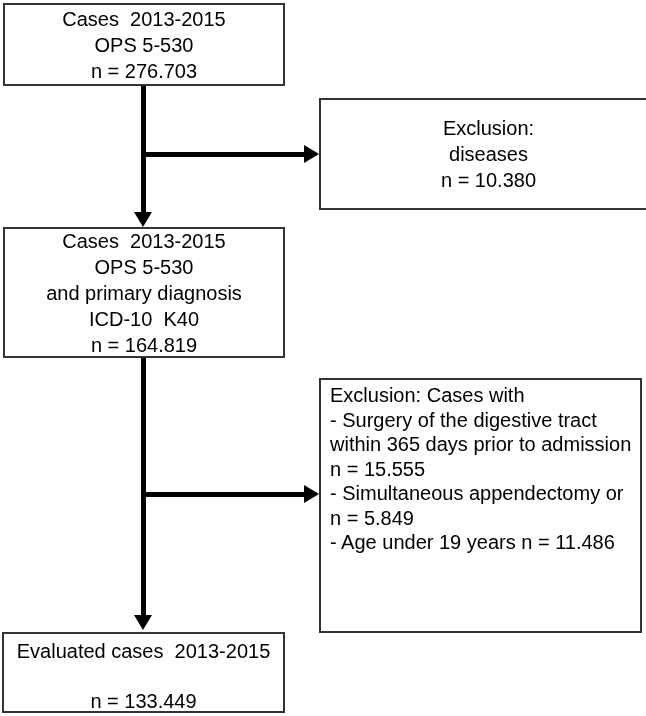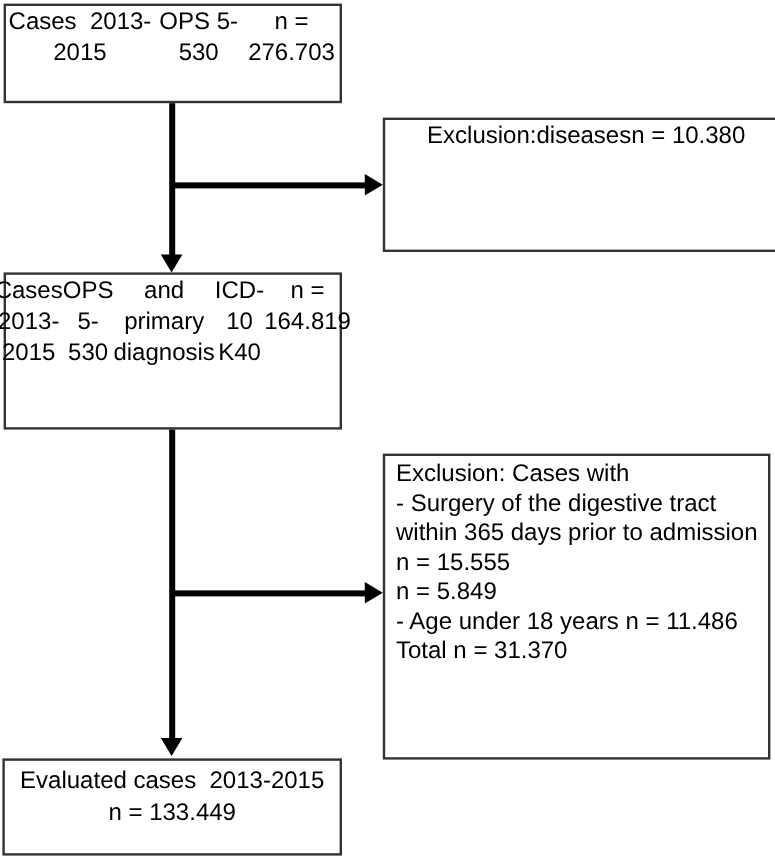--- a/index.html
+++ b/index.html
@@ -22,42 +22,42 @@
     border: 2px solid #333333;
     background: #ffffff;
     font-size: 20px;
     line-height: 26px;
   }
   .fbox .line {
     white-space: pre-wrap;
   }
   .center-box {
     display: flex;
-    flex-direction: row;
+    flex-direction: column;
     justify-content: center;
     text-align: center;
   }
   .top-box {
     display: flex;
     flex-direction: column;
     justify-content: flex-start;
     text-align: center;
     padding-top: 4px;
   }
   .left-box {
     text-align: left;
     line-height: 24.5px;
     padding: 3px 6px 0 9px;
   }
   
   #box-cases-all        { left: 3px;   top: 3px;   width: 282px; height: 83px;  }
   #box-exclusion-1      { left: 319px; top: 98px;  width: 339px; height: 112px; }
   #box-cases-primary-dx { left: 3px;   top: 227px; width: 282px; height: 131px; }
   #box-exclusion-2      { left: 319px; top: 378px; width: 323px; height: 255px; }
-  #box-evaluated        { left: 2px;   top: 632px; width: 283px; height: 81px;  }
+  #box-evaluated        { left: 2px;   top: 632px; width: 283px; height: 81px; gap: 24px;  }
   
   .conn {
     position: absolute;
     background: #000000;
   }
   #vline-1 { left: 141px; top: 86px;  width: 5px;   height: 127px; }
   #hline-1 { left: 143px; top: 152px; width: 162px; height: 5px;   }
   #vline-2 { left: 141px; top: 358px; width: 5px;   height: 258px; }
   #hline-2 { left: 143px; top: 492px; width: 162px; height: 5px;   }
   
@@ -103,23 +103,23 @@
     <div class="line">and primary diagnosis</div>
     <div class="line">ICD-10  K40</div>
     <div class="line">n = 164.819</div>
   </div>
 
   <div class="fbox left-box" id="box-exclusion-2">
     <div class="line">Exclusion: Cases with</div>
     <div class="line">- Surgery of the digestive tract</div>
     <div class="line">within 365 days prior to admission</div>
     <div class="line">n = 15.555</div>
+    <div class="line">- Simultaneous appendectomy or</div>
     <div class="line">n = 5.849</div>
-    <div class="line">- Age under 18 years n = 11.486</div>
-    <div class="line">Total n = 31.370</div>
+    <div class="line">- Age under 19 years n = 11.486</div>
   </div>
 
   <div class="fbox top-box" id="box-evaluated">
     <div class="line">Evaluated cases  2013-2015</div>
     <div class="line">n = 133.449</div>
   </div>
 
   <div class="conn" id="vline-1"></div>
   <div class="arrow-down" id="ah-down-1"></div>
   <div class="conn" id="hline-1"></div>

